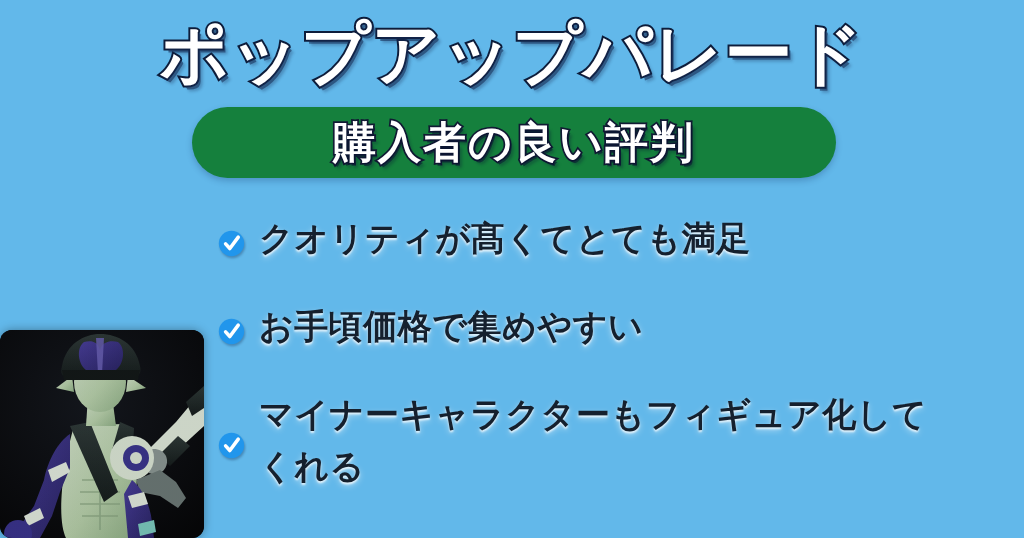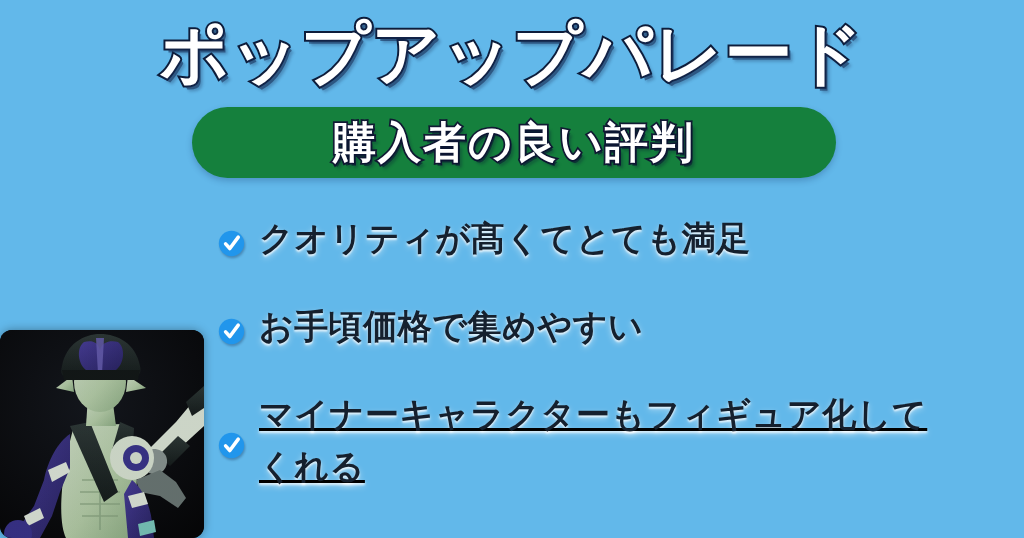--- a/index.html
+++ b/index.html
@@ -83,21 +83,20 @@
   }
   .benefit-row {
     position: relative;
     display: flex;
     align-items: center;
     margin-bottom: 36px;
     min-height: 46px;
   }
   .benefit-row:last-child {
     margin-bottom: 4px;
-    text-decoration: underline;
   }
 
   .check-icon {
     flex: 0 0 auto;
     width: 27px;
     height: 27px;
     margin-top: 11px;
     margin-right: 14px;
     position: relative;
   }

